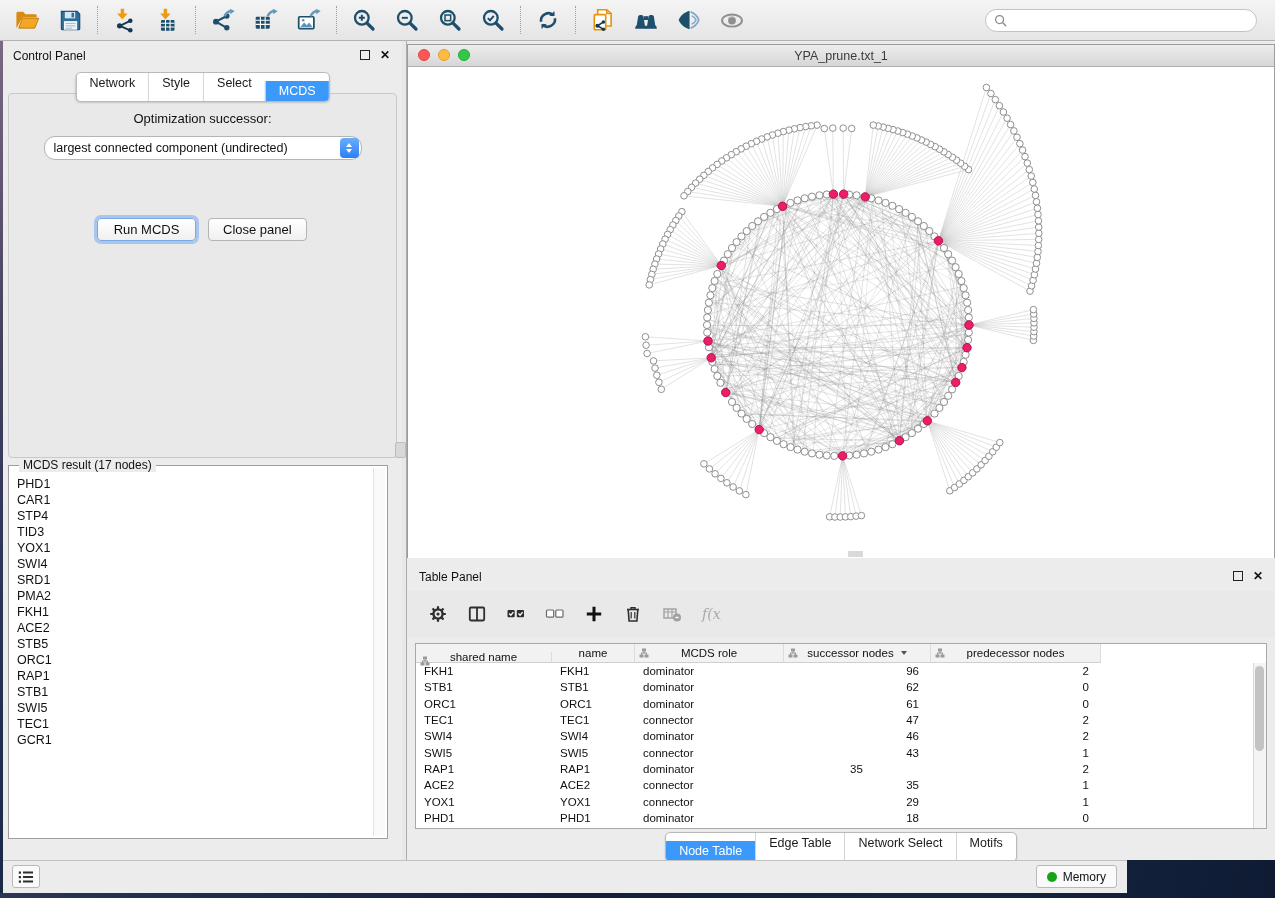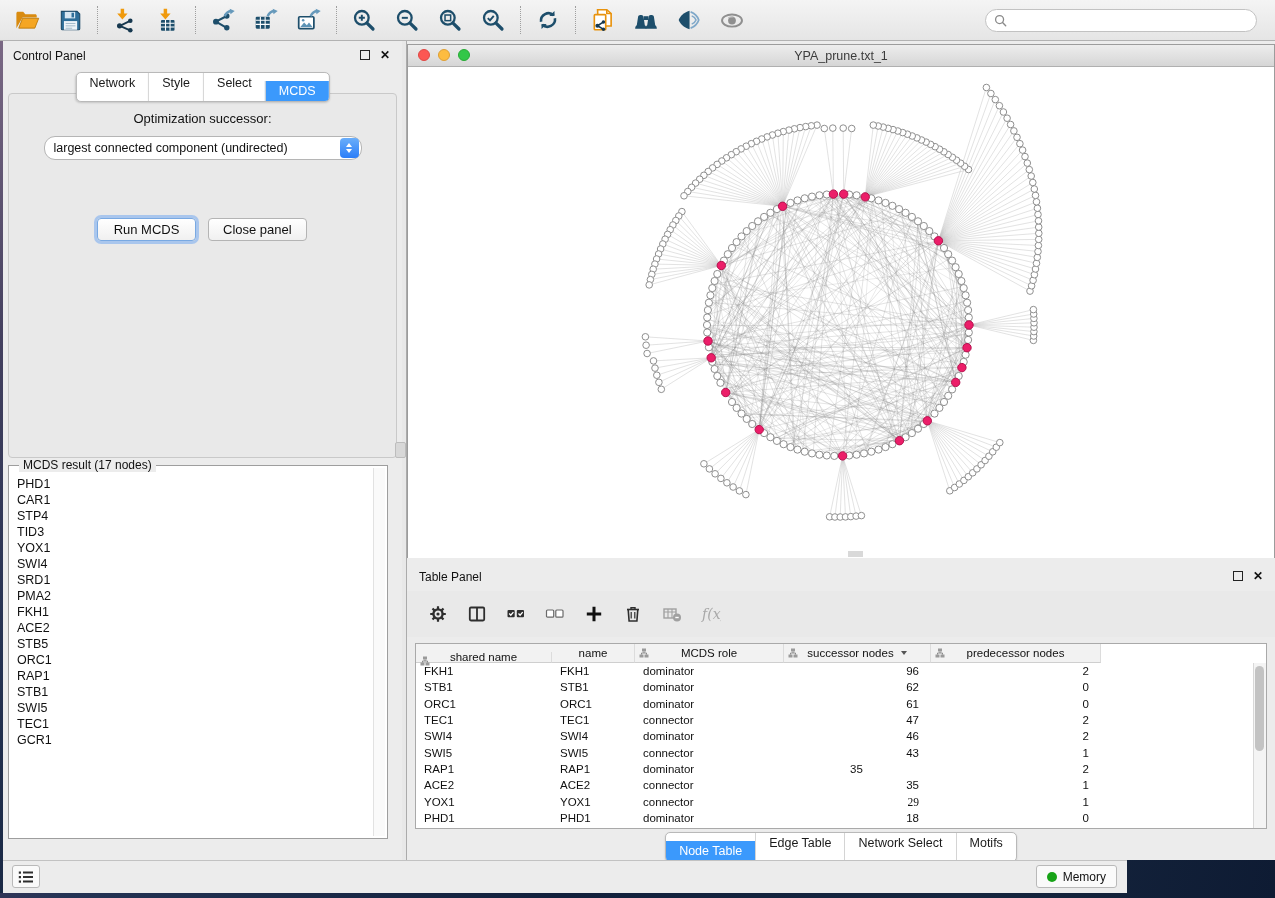--- a/index.html
+++ b/index.html
@@ -1243,21 +1243,21 @@
           <div class="td left" style="width: 136px;">ACE2</div>
           <div class="td left" style="width: 83px;">ACE2</div>
           <div class="td left" style="width: 149px;">connector</div>
           <div class="td right" style="width: 147px;">35</div>
           <div class="td right" style="width: 170px;">1</div>
         </div>
         <div class="trow">
           <div class="td left" style="width: 136px;">YOX1</div>
           <div class="td left" style="width: 83px;">YOX1</div>
           <div class="td left" style="width: 149px;">connector</div>
-          <div class="td right" style="width: 147px; font-family: Liberation Serif, serif;">29</div>
+          <div class="td right" style="width: 147px;">29</div>
           <div class="td right" style="width: 170px;">1</div>
         </div>
         <div class="trow">
           <div class="td left" style="width: 136px;">PHD1</div>
           <div class="td left" style="width: 83px;">PHD1</div>
           <div class="td left" style="width: 149px;">dominator</div>
           <div class="td right" style="width: 147px;">18</div>
           <div class="td right" style="width: 170px;">0</div>
         </div>
       </div>

